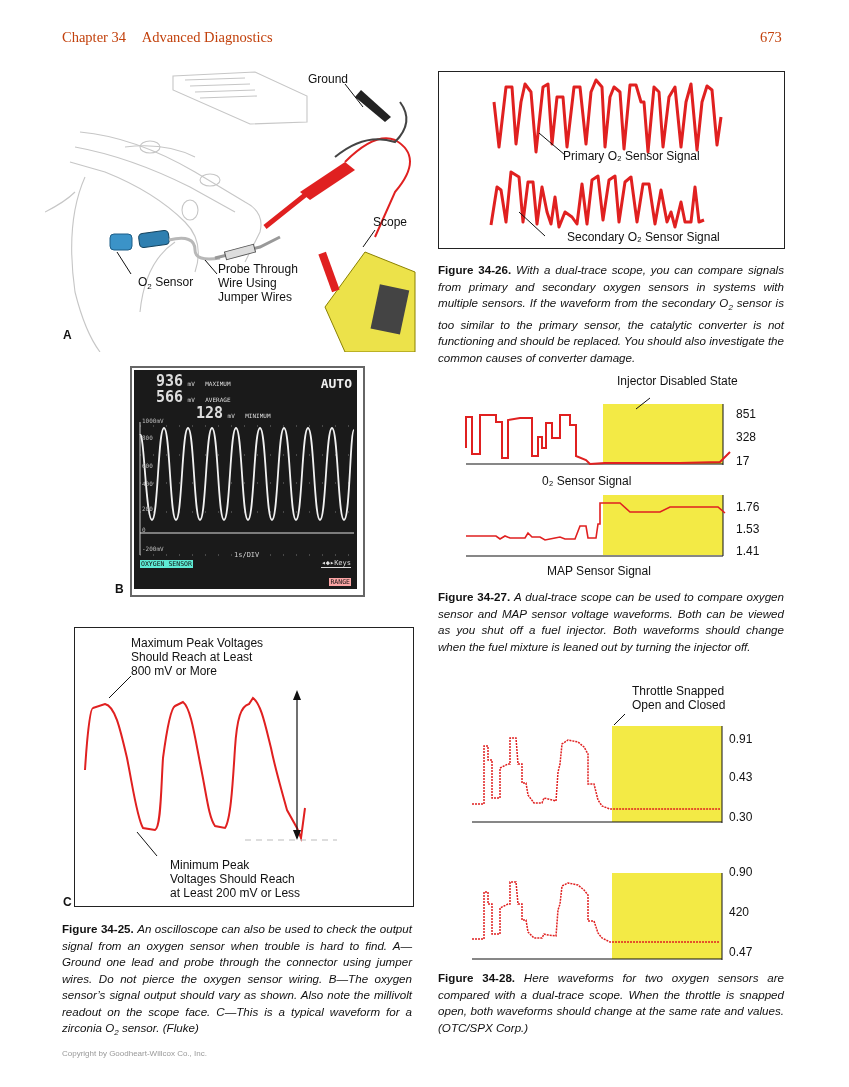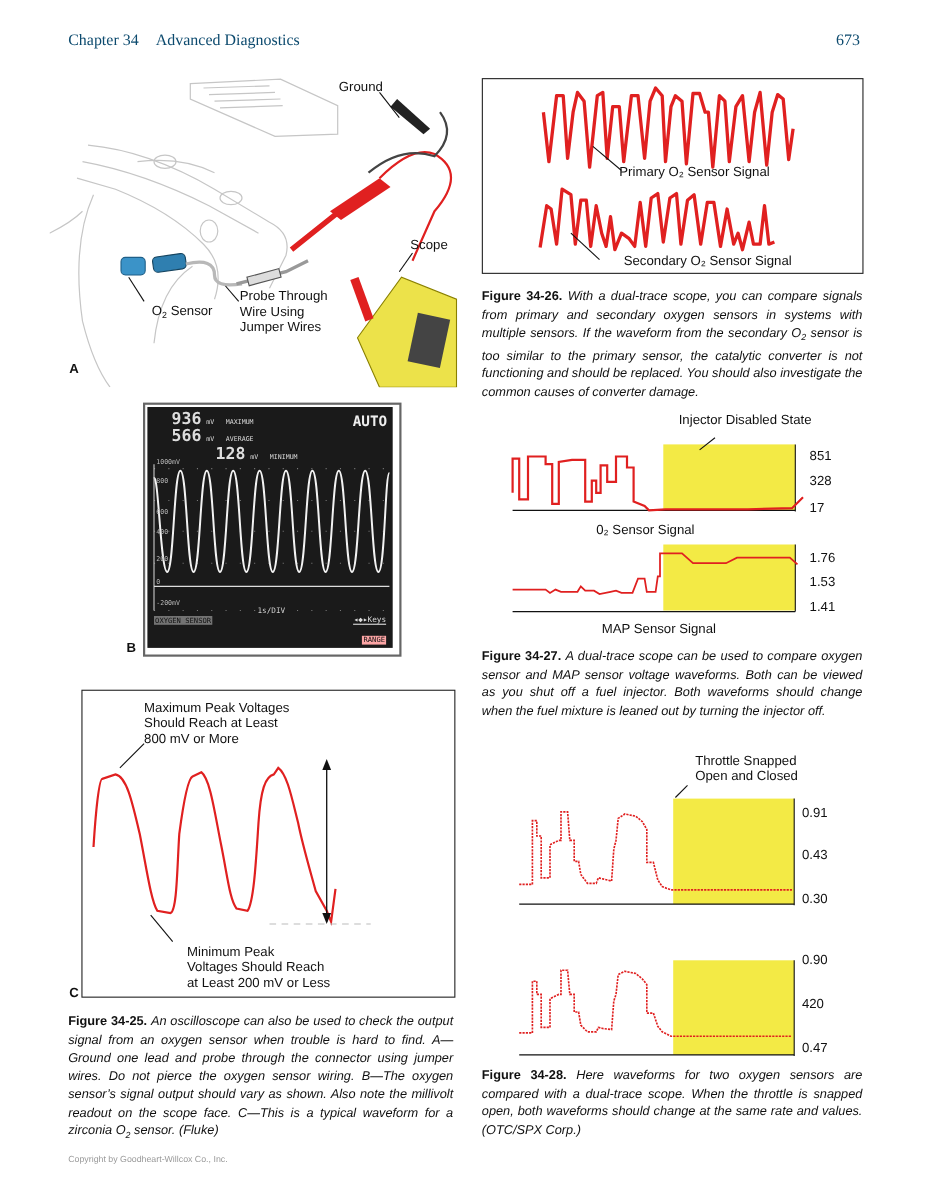--- a/index.html
+++ b/index.html
@@ -1,18 +1,18 @@
 <!DOCTYPE html>
 <html><head>
 <meta charset="utf-8">
 <style>
   html, body { margin:0; padding:0; background:#fff; }
   body { width:849px; height:1087px; position:relative; overflow:hidden; font-family:"Liberation Sans", sans-serif; color:#111; }
   .abs { position:absolute; }
-  .hdr { font-family:"Liberation Serif", serif; font-size:14.5px; color:#0c4a6e; }
+  .hdr { font-family:"Liberation Serif", serif; font-size:14.5px; color:#c2410c; }
   .caption { font-size:11.6px; line-height:16.5px; text-align:justify; color:#111; }
   .caption b { font-weight:bold; font-style:normal; }
   .caption i { font-style:italic; }
   .lbl { font-size:12px; line-height:14px; color:#111; }
   .tick { font-size:12px; color:#111; }
   .panel-letter { font-weight:bold; font-size:12px; }
   .scope-screen { background:#1a1a1a; }
   .mono { font-family:"DejaVu Sans Mono", monospace; color:#ddd; }
   sub { font-size:8px; }
 </style>
@@ -130,21 +130,21 @@
     </div>
     <div class="abs mono" style="right:5px;top:6px;font-size:13px;font-weight:bold;color:#eee;">AUTO</div>
     <div class="abs mono" style="left:8px;top:47px;font-size:6px;color:#bbb;">1000mV</div>
     <div class="abs mono" style="left:8px;top:64px;font-size:6px;color:#bbb;">800</div>
     <div class="abs mono" style="left:8px;top:92px;font-size:6px;color:#bbb;">600</div>
     <div class="abs mono" style="left:8px;top:110px;font-size:6px;color:#bbb;">400</div>
     <div class="abs mono" style="left:8px;top:135px;font-size:6px;color:#bbb;">200</div>
     <div class="abs mono" style="left:8px;top:156px;font-size:6px;color:#bbb;">0</div>
     <div class="abs mono" style="left:8px;top:175px;font-size:6px;color:#bbb;">-200mV</div>
     <div class="abs mono" style="left:100px;top:181px;font-size:7px;color:#ccc;">1s/DIV</div>
-    <div class="abs mono" style="left:6px;top:190px;font-size:6.5px;color:#111;background:#737373;padding:0 1px;">OXYGEN SENSOR</div>
+    <div class="abs mono" style="left:6px;top:190px;font-size:6.5px;color:#111;background:#5eead4;padding:0 1px;">OXYGEN SENSOR</div>
     <div class="abs mono" style="right:6px;top:189px;font-size:7px;color:#ddd;border-bottom:1px solid #ddd;">◂◆▸Keys</div>
     <div class="abs mono" style="right:6px;top:208px;font-size:6.5px;color:#111;background:#fca5a5;padding:0 1px;">RANGE</div>
   </div>
 </div>
 <div class="abs panel-letter" style="left:115px;top:582px;">B</div>
 
 <div class="abs" style="left:460px;top:370px;width:330px;height:210px;">
   <svg width="330" height="210" viewBox="0 0 330 210">
     <rect x="143" y="34" width="120" height="60" fill="#f3ea45"></rect>
     <line x1="263" y1="34" x2="263" y2="95" stroke="#111"></line>

